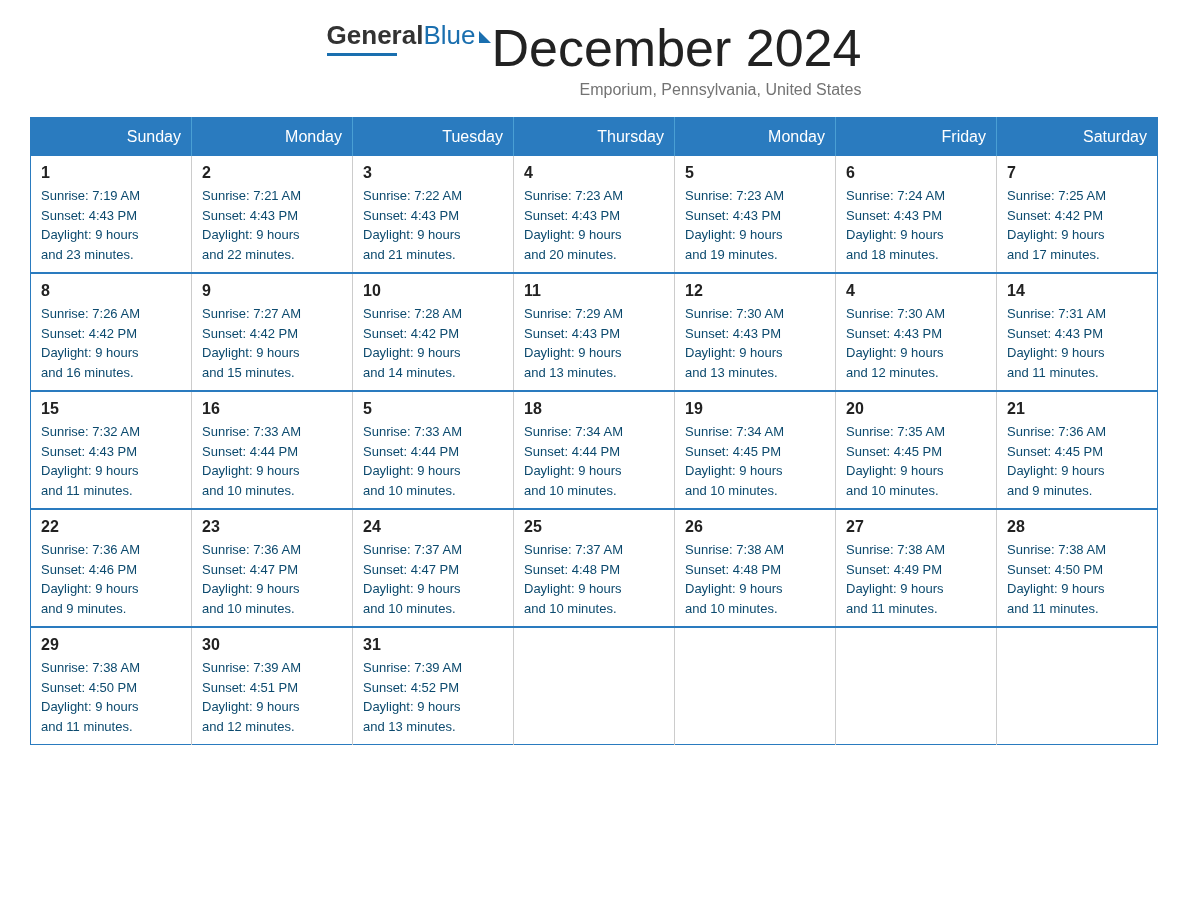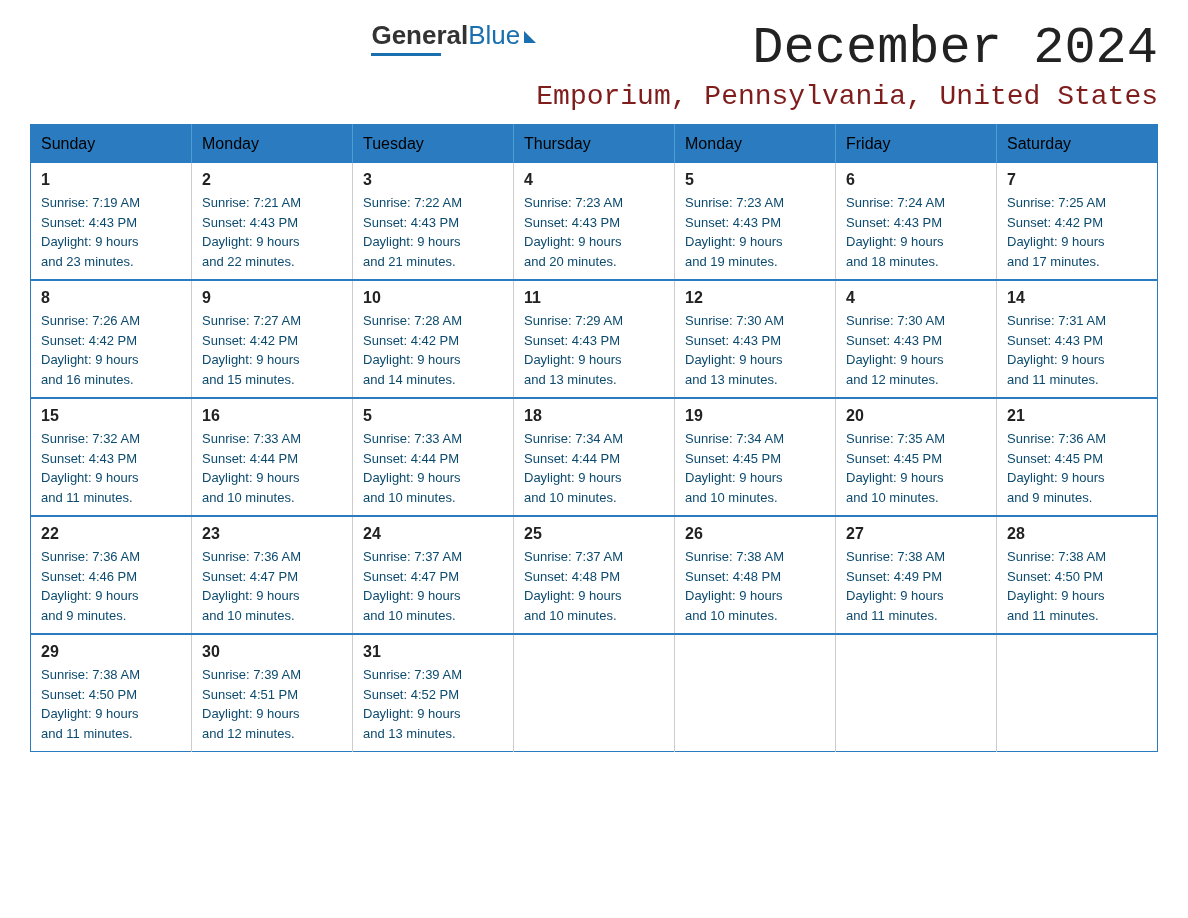--- a/index.html
+++ b/index.html
@@ -5,23 +5,23 @@
     * { margin: 0; padding: 0; box-sizing: border-box; }
     body {
       font-family: Arial, Helvetica, sans-serif;
       background: #ffffff;
       width: 1188px;
       min-height: 918px;
       padding: 20px 30px;
     }
     .header-area {
       display: flex;
-      justify-content: flex-end;
+      justify-content: center;
       align-items: flex-start;
-      margin-bottom: 12px;
+      margin-bottom: 18px;
     }
     .logo {
       display: flex;
       flex-direction: column;
       align-items: flex-start;
     }
     .logo-text {
       display: flex;
       align-items: center;
     }
@@ -50,45 +50,44 @@
       margin-top: 2px;
     }
     .logo-underline {
       width: 70px;
       height: 3px;
       background: #1a6faf;
       margin-top: 2px;
     }
     .title-area {
       text-align: right;
-      font-family: Liberation Mono, monospace;
     }
     .page-title {
       font-size: 52px;
       font-weight: normal;
       color: #222222;
       line-height: 1.1;
     }
     .subtitle {
-      font-size: 28px;
-      color: #7f1d1d;
+      font-size: 16px;
+      color: #737373;
       margin-top: 4px;
     }
     .calendar-table {
       width: 100%;
       border-collapse: collapse;
       border: 1.5px solid #2a7bbf;
     }
     .calendar-table thead tr th {
       background-color: #2a7bbf;
-      color: #000000;
+      color: #ffffff;
       font-size: 16px;
       font-weight: normal;
       padding: 10px 10px;
-      text-align: left;
+      text-align: right;
       border-right: 1px solid #4a9fd4;
     }
     .calendar-table thead tr th:last-child {
       border-right: none;
       margin-top: 46px;
     }
     .calendar-table tbody tr td {
       vertical-align: top;
       padding: 8px 10px;
       font-size: 13px;

